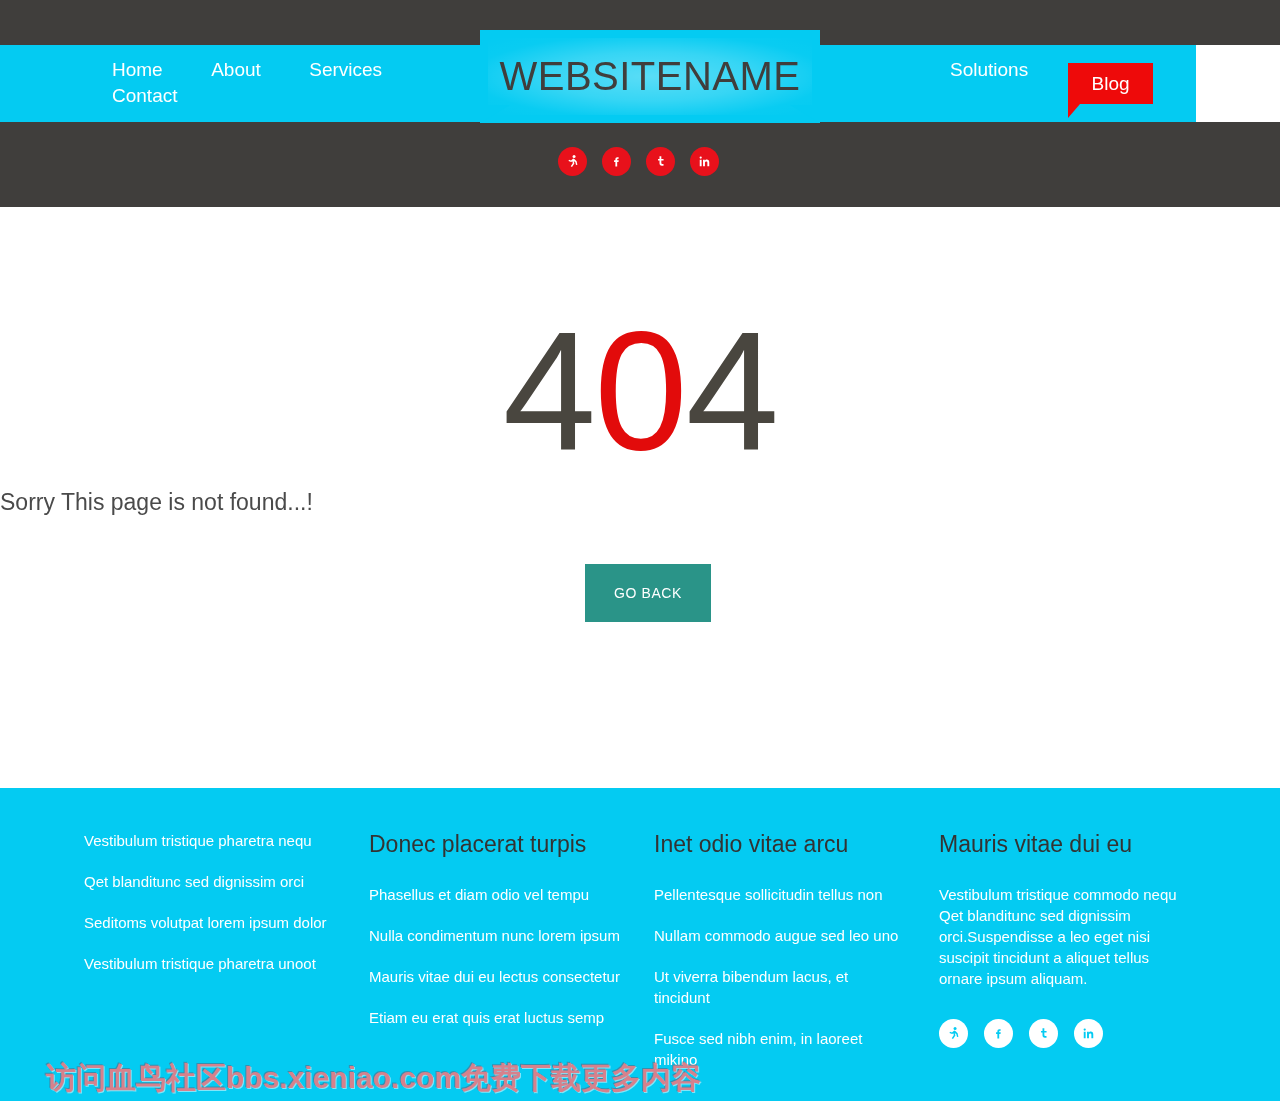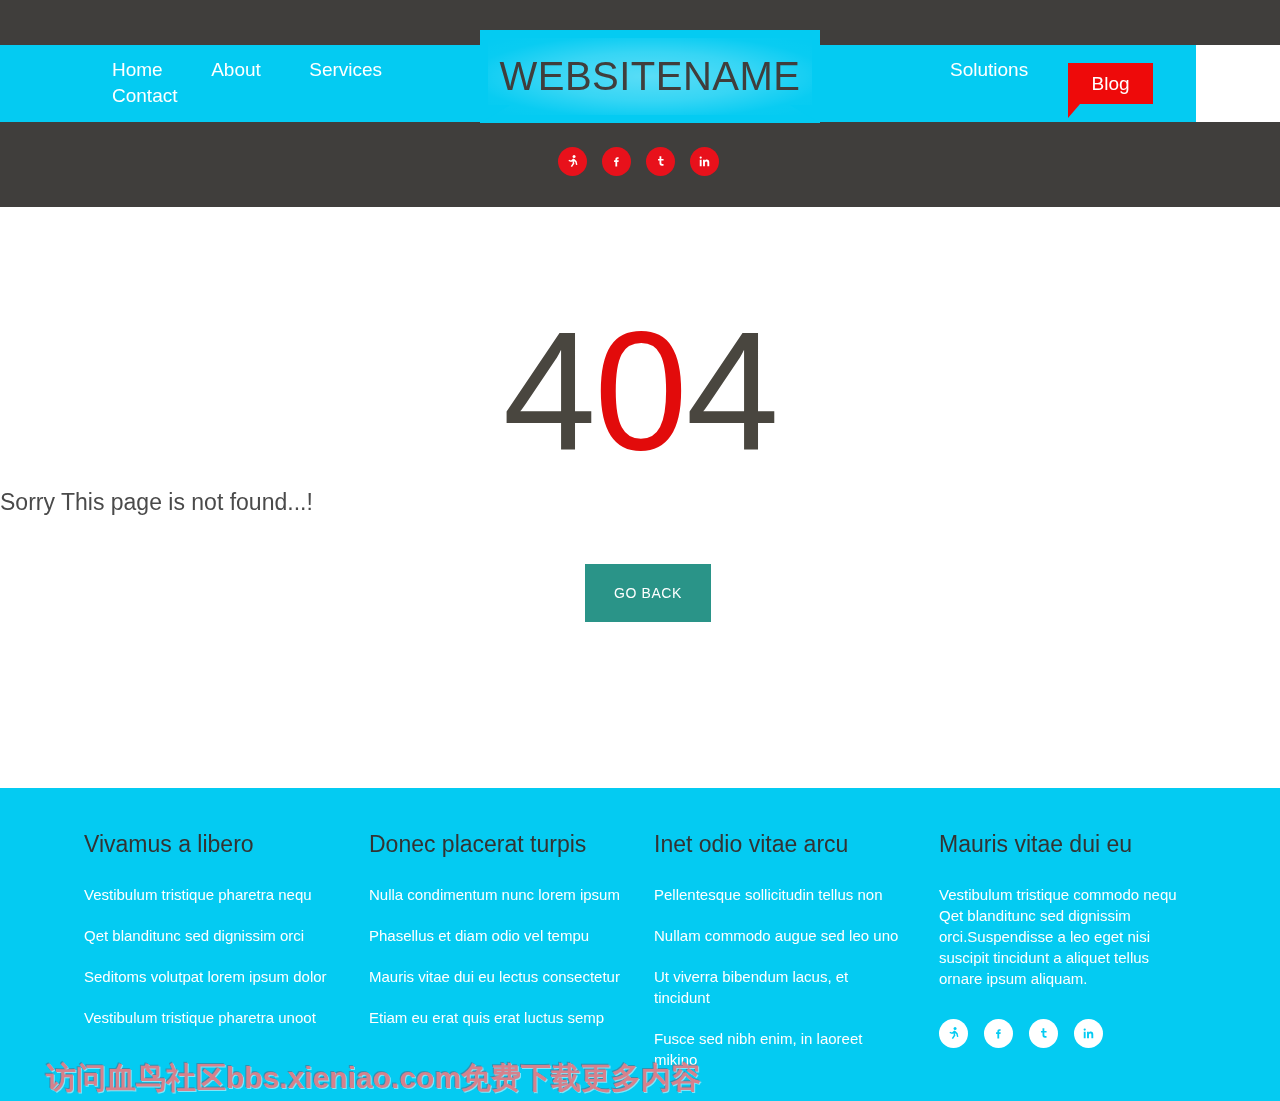--- a/index.html
+++ b/index.html
@@ -353,45 +353,44 @@
 
   <div class="err-msg">Sorry This page is not found...!</div>
 
   <a class="go-back" href="#">GO BACK</a>
 </main>
 
 <footer class="footer">
   <div class="fcols">
 
     <div class="fcol c1">
-      <h3>Vivamus a libero</h3>
       <ul>
         <li>
             <a href="#">Vestibulum tristique pharetra nequ</a>
           </li>
         <li>
             <a href="#">Qet blanditunc sed dignissim orci</a>
           </li>
         <li>
             <a href="#">Seditoms volutpat lorem ipsum dolor</a>
           </li>
         <li>
             <a href="#">Vestibulum tristique pharetra unoot</a>
           </li>
       </ul>
     </div>
 
     <div class="fcol c2">
       <h3>Donec placerat turpis</h3>
       <ul>
         <li>
+            <a href="#">Phasellus et diam odio vel tempu</a>
+          </li>
+        <li>
             <a href="#">Nulla condimentum nunc lorem ipsum</a>
-          </li>
-        <li>
-            <a href="#">Phasellus et diam odio vel tempu</a>
           </li>
         <li>
             <a href="#">Mauris vitae dui eu lectus consectetur</a>
           </li>
         <li>
             <a href="#">Etiam eu erat quis erat luctus semp</a>
           </li>
       </ul>
     </div>
 

